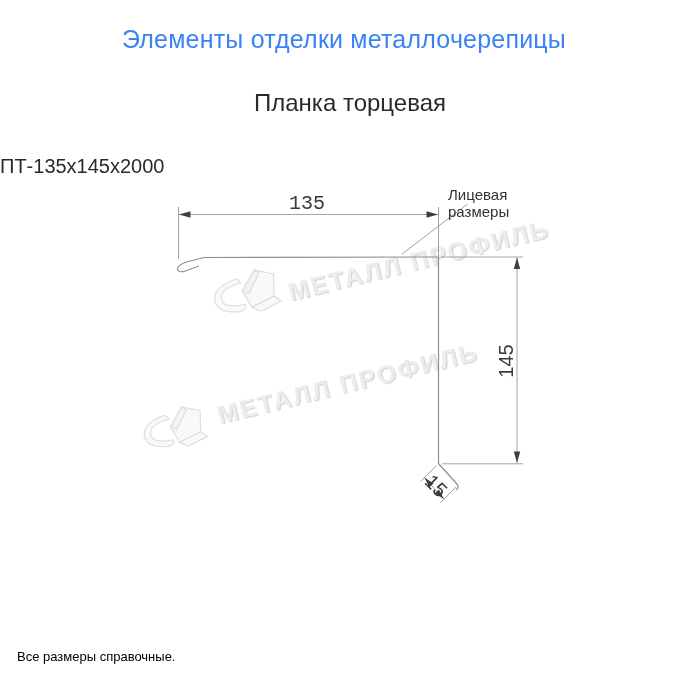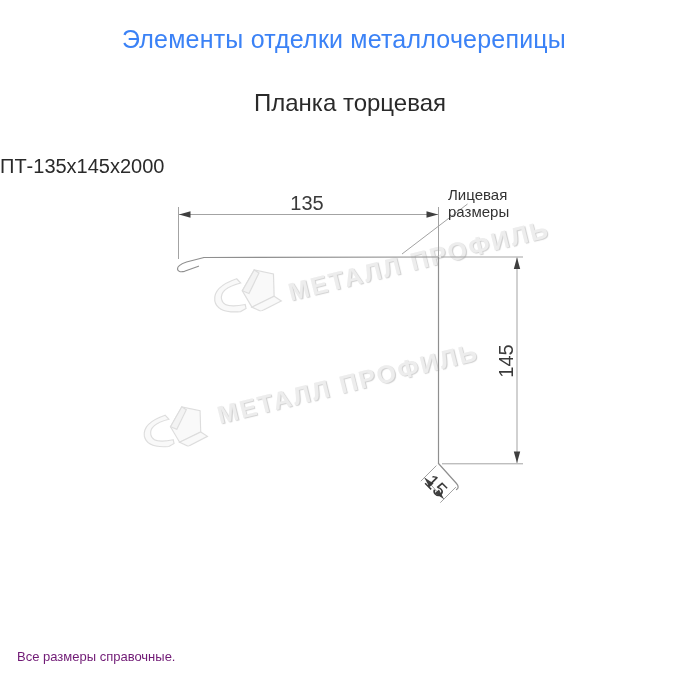--- a/index.html
+++ b/index.html
@@ -3,25 +3,25 @@
 <meta charset="utf-8">
 <style>
   html,body{margin:0;padding:0;background:#ffffff;}
   body{width:700px;height:700px;position:relative;overflow:hidden;
        font-family:"Liberation Sans", sans-serif;color:#222;}
   .abs{position:absolute;}
   .title{top:25px;left:0;width:688px;text-align:center;font-size:25px;letter-spacing:.2px;color:#3b82f6;}
   .subtitle{top:89px;left:0;width:700px;text-align:center;font-size:24px;color:#2a2a2a;}
   .sku{top:118px;left:0;width:700px;text-align:left;font-size:20px;color:#2a2a2a;margin-top:37px;}
   .dim{font-size:20px;color:#3a3a3a;text-align:center;white-space:nowrap;}
-  .dim135{left:276px;top:192px;width:62px;}
+  .dim135{left:276px;top:192px;width:62px;font-family:Liberation Mono, monospace;}
   .dim145{left:476px;top:350px;width:60px;height:22px;transform:rotate(-90deg);}
   .dim15{left:417px;top:475px;width:40px;height:20px;transform:rotate(45deg);}
   .face-label{left:448px;top:186px;width:80px;font-size:15px;line-height:17px;color:#333;}
-  .footer{left:17px;top:648px;font-size:13px;line-height:17.5px;color:#701a75;white-space:nowrap;}
+  .footer{left:17px;top:648px;font-size:13px;line-height:17.5px;color:#000000;white-space:nowrap;}
   .drawing{left:0;top:0;pointer-events:none;}
   .wm-text{font-size:25px;font-weight:bold;letter-spacing:2px;white-space:nowrap;text-align:center;
            color:#ededed;text-shadow:1px 1px 1px #cfcfcf;}
   .wm1t{left:285px;top:248px;width:252px;transform:rotate(-13.9deg);}
   .wm2t{left:214px;top:371px;width:252px;transform:rotate(-13.9deg);}
   .wm-logo{opacity:.85;}
   .wm1l{left:206px;top:264px;transform:rotate(-12deg);}
   .wm2l{left:136px;top:401px;transform:rotate(-12deg);}
 </style>
 </head>

